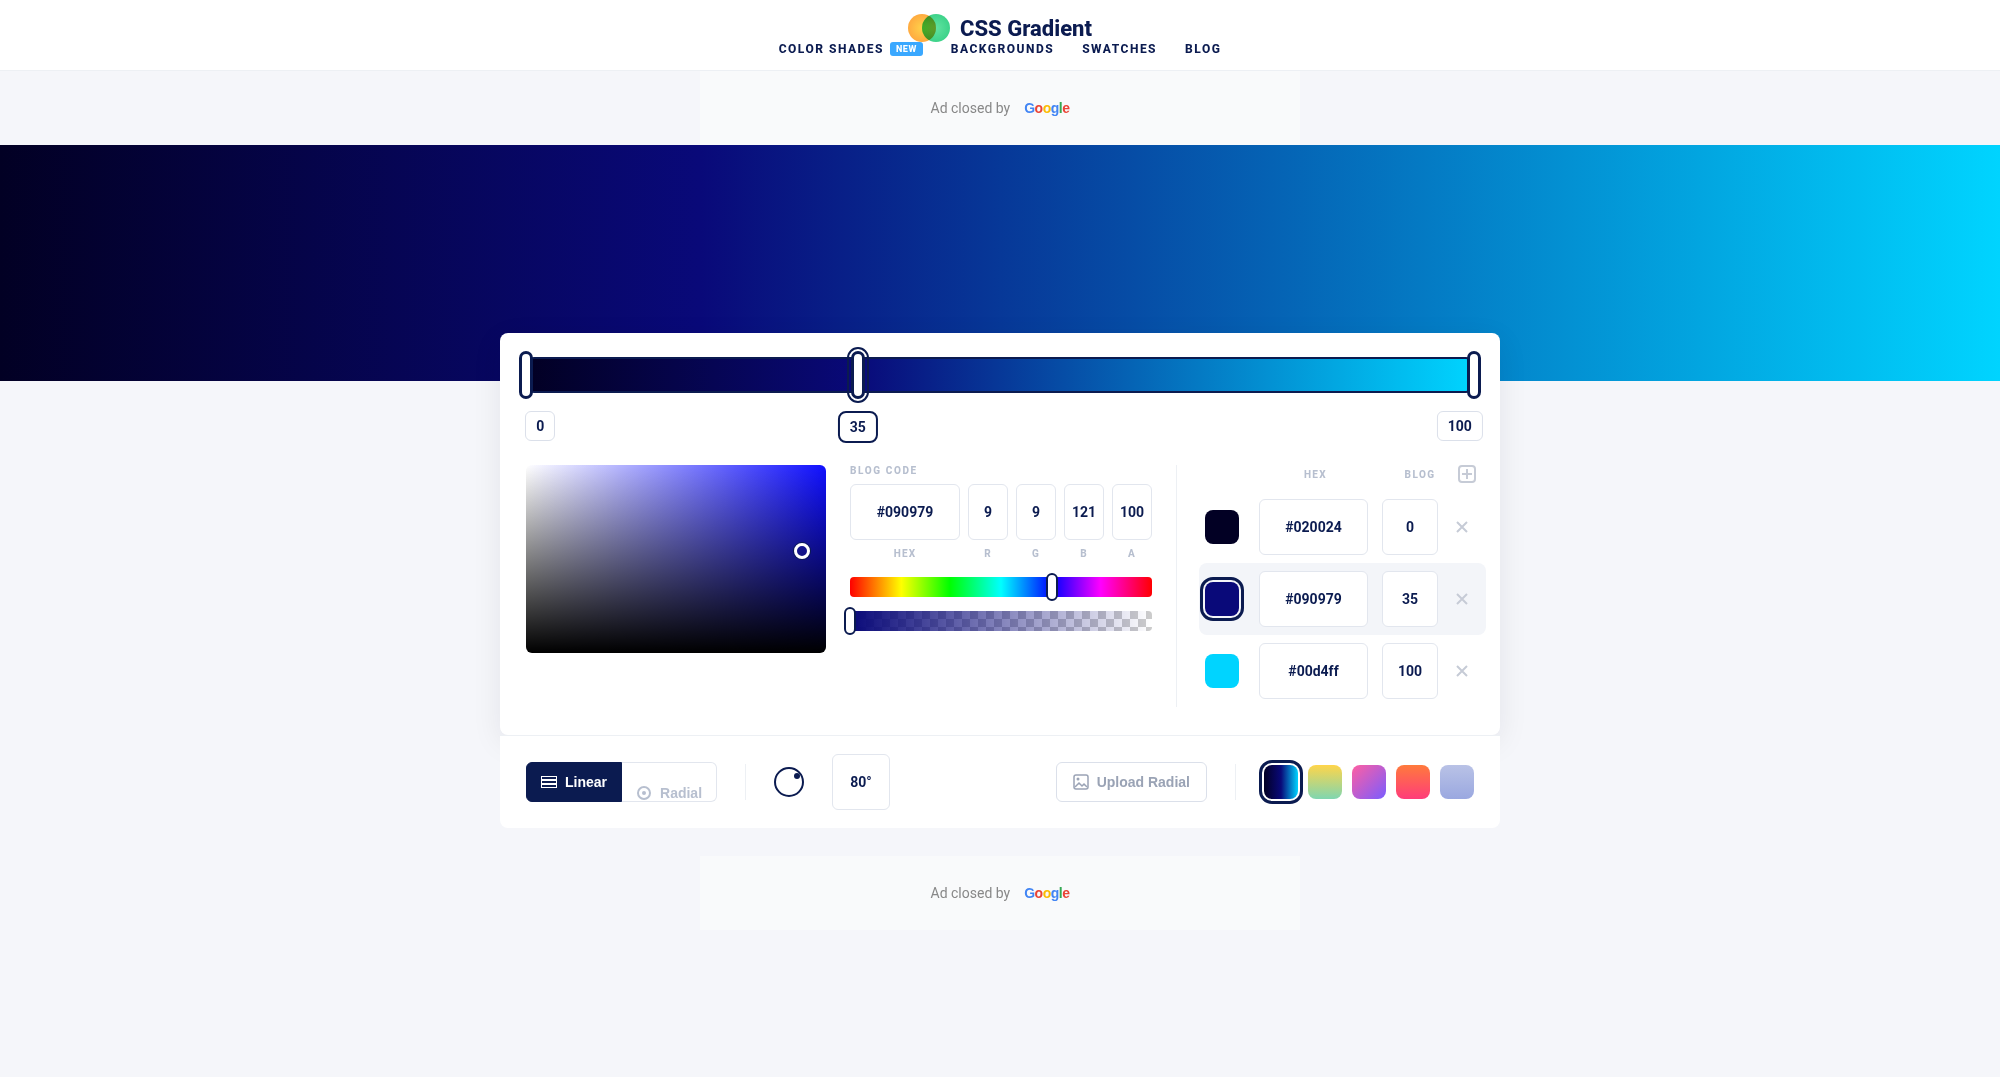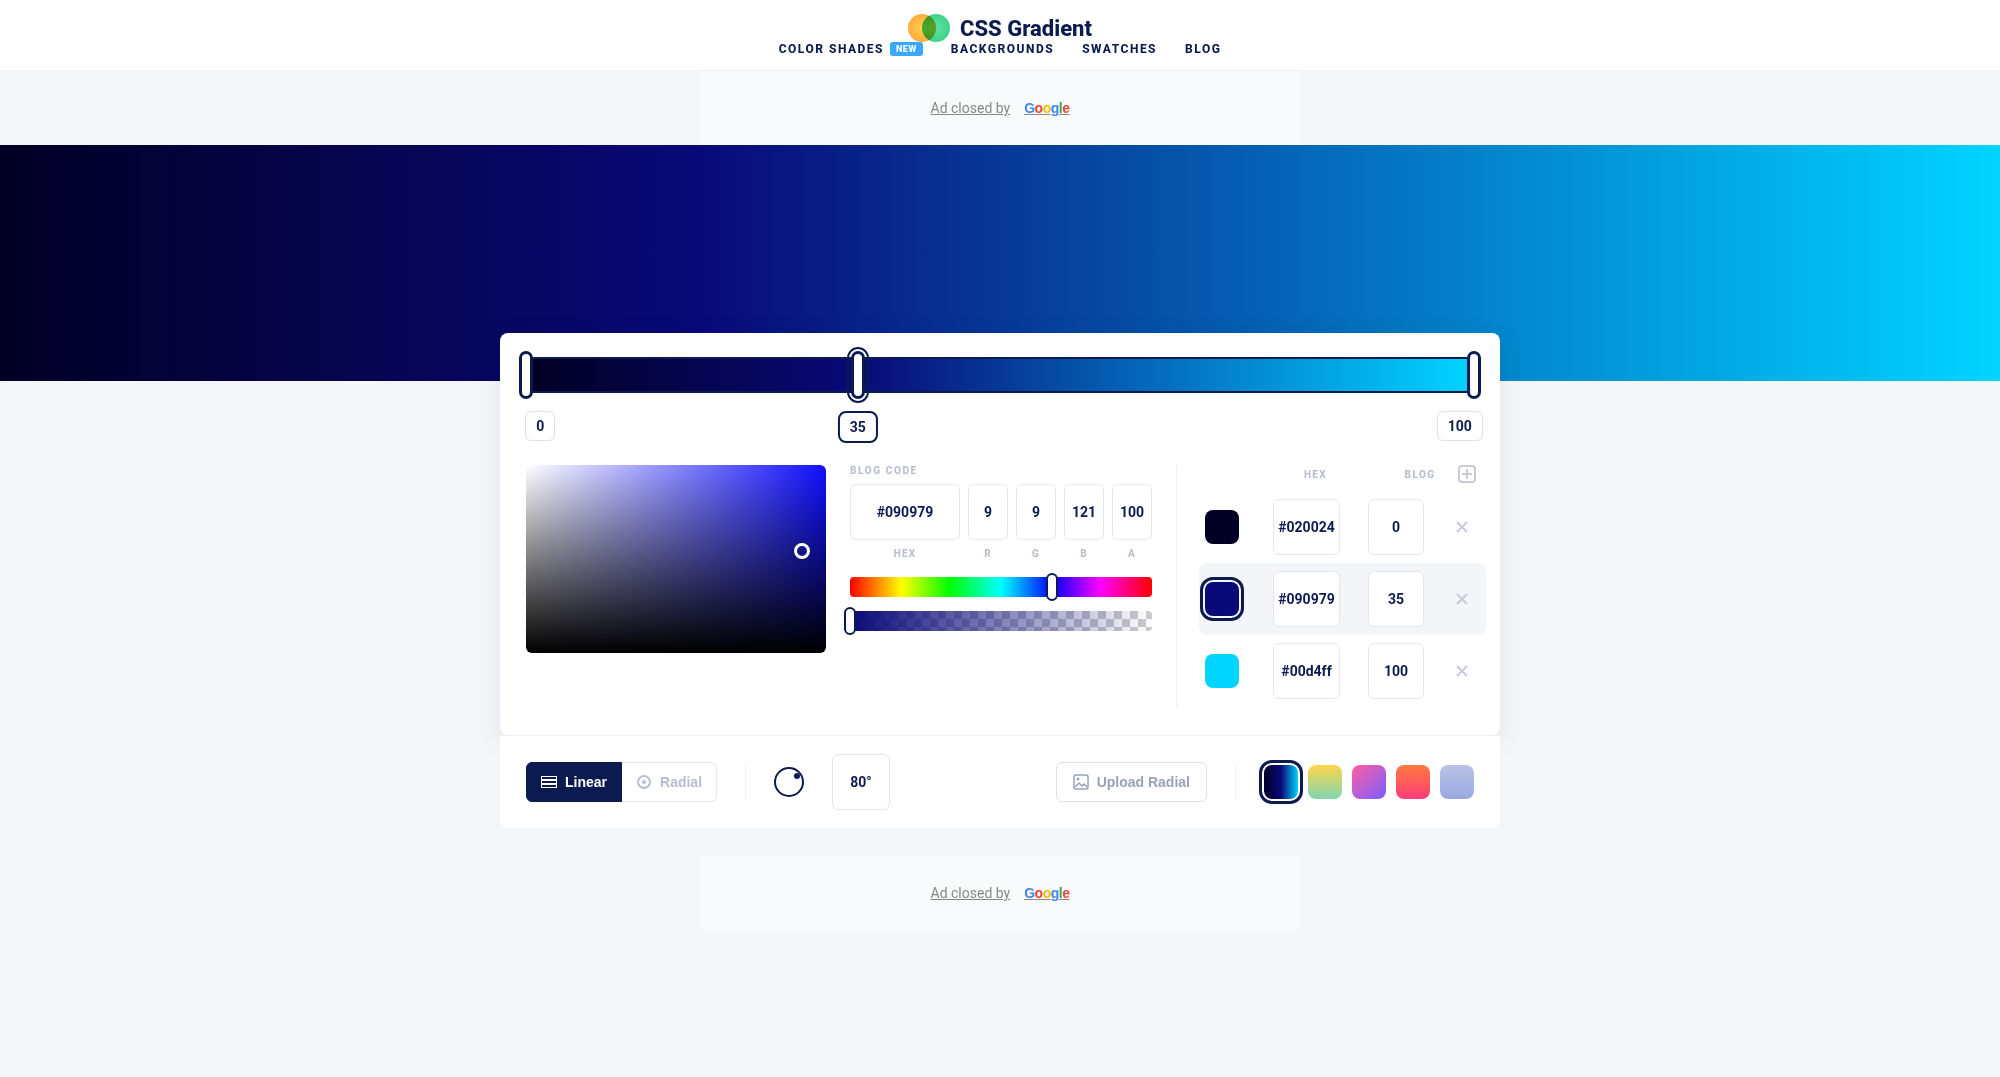--- a/index.html
+++ b/index.html
@@ -12,21 +12,21 @@
 .brand-logo { width: 40px; height: 28px; position: relative; }
 .brand-logo .circ { position: absolute; width: 28px; height: 28px; border-radius: 50%; }
 .brand-logo .c1 { left: 0; background: radial-gradient(circle, #ffd24a 0%, #ff9a3c 100%); }
 .brand-logo .c2 { left: 14px; background: radial-gradient(circle, #61e3a1 0%, #2ecc80 100%); mix-blend-mode: multiply; }
 .brand-name { font-size: 22px; font-weight: 800; color: #0b1b50; }
 .nav { display: flex; gap: 28px; align-items: center; }
 .nav a { font-size: 12px; font-weight: 800; letter-spacing: 1.5px; color: #0b1b50; text-decoration: none; text-transform: uppercase; display: inline-flex; align-items: center; gap: 6px; }
 .badge-new { background: #3aa8ff; color: #fff; font-size: 9px; font-weight: 800; padding: 2px 6px; border-radius: 3px; letter-spacing: 0.5px; }
 
 
-.ad-block { background: #f9fafb; max-width: 600px; margin: 0 auto; height: 74px; display: flex; align-items: center; justify-content: center; gap: 14px; color: #888; font-size: 14px; text-decoration: underline; }
+.ad-block { background: #f9fafb; max-width: 600px; margin: 0 auto; height: 74px; display: flex; align-items: center; justify-content: center; gap: 14px; color: #888; font-size: 14px; }
 .google-logo { font-weight: 700; font-family: Arial, sans-serif; letter-spacing: -0.5px; }
 .google-logo span:nth-child(1){color:#4285F4;} .google-logo span:nth-child(2){color:#EA4335;} .google-logo span:nth-child(3){color:#FBBC05;} .google-logo span:nth-child(4){color:#4285F4;} .google-logo span:nth-child(5){color:#34A853;} .google-logo span:nth-child(6){color:#EA4335;}
 
 
 .preview { height: 236px; background: linear-gradient(90deg, #020024 0%, #090979 35%, #00d4ff 100%); }
 
 
 .panel-wrap { max-width: 1000px; margin: -48px auto 0; }
 .panel { background: #fff; border-radius: 8px; box-shadow: 0 8px 30px rgba(16,24,40,.08); padding: 24px 26px 6px; }
 
@@ -65,33 +65,33 @@
   background:
     linear-gradient(90deg, #090979 0%, rgba(9,9,121,0) 100%),
     repeating-conic-gradient(#ccc 0% 25%, #fff 0% 50%) 0 0/16px 16px;
 }
 .alpha-bar .slider { position: absolute; top: -4px; left: 0; width: 12px; height: 28px; background: #fff; border: 2px solid #0b1b50; border-radius: 6px; transform: translateX(-50%); }
 
 
 .stops-col { border-left: 1px solid #edf0f4; padding-left: 22px; }
 .stops-head { display: grid; grid-template-columns: 40px 1fr 56px 28px; gap: 10px; font-size: 10px; font-weight: 800; letter-spacing: 1.4px; color: #b7bfcf; margin-bottom: 8px; align-items: center; }
 .stops-head .r { text-align: center; }
-.stop-row { display: grid; grid-template-columns: 40px 1fr 56px 28px; gap: 28px; align-items: center; padding: 8px 6px; border-radius: 8px; }
+.stop-row { display: grid; grid-template-columns: 40px 1fr 56px 28px; gap: 14px; align-items: center; padding: 8px 6px; border-radius: 8px; }
 .stop-row.active { background: #f3f5f9; }
 .swatch { width: 34px; height: 34px; border-radius: 8px; }
 .swatch.active { outline: 3px solid #0b1b50; outline-offset: 2px; }
 .del { width: 20px; height: 20px; color: #c6cbd6; display: flex; align-items: center; justify-content: center; cursor: pointer; }
 .add-btn { width: 18px; height: 18px; border: 2px solid #c6cbd6; border-radius: 4px; color: #c6cbd6; display: flex; align-items: center; justify-content: center; font-size: 12px; }
 
 
 .bottom { border-top: 1px solid #edf0f4; padding: 18px 26px; display: flex; align-items: center; gap: 28px; background: #fff; border-radius: 0 0 8px 8px; }
 .seg { display: flex; }
 .seg button { display: inline-flex; align-items: center; gap: 8px; font-size: 14px; font-weight: 800; height: 40px; padding: 0 14px; border: 1px solid #e2e6ee; background: #fff; color: #b7bfcf; cursor: pointer; }
 .seg button:first-child { border-radius: 6px 0 0 6px; }
-.seg button:last-child { border-radius: 0 6px 6px 0; border-left: none; }
+.seg button:last-child { border-radius: 0 6px 6px 0; border-left: none; align-items: flex-end; }
 .seg button.on { background: #0b1b50; color: #fff; border-color: #0b1b50; }
 .divider-v { width: 1px; height: 36px; background: #edf0f4; }
 .angle-knob { width: 30px; height: 30px; border: 2px solid #0b1b50; border-radius: 50%; position: relative; }
 .angle-knob::after { content: ""; position: absolute; width: 6px; height: 6px; background: #0b1b50; border-radius: 50%; top: 4px; right: 2px; }
 .upload-btn { margin-left: auto; display: inline-flex; align-items: center; gap: 8px; height: 40px; padding: 0 16px; border: 1px solid #dbe0ea; border-radius: 6px; color: #9aa3b5; font-weight: 700; font-size: 14px; background: #fff; cursor: pointer; }
 .presets { display: flex; gap: 10px; }
 .preset { width: 34px; height: 34px; border-radius: 8px; cursor: pointer; }
 .preset.sel { outline: 3px solid #0b1b50; outline-offset: 2px; }
 
 .spacer { height: 28px; }

